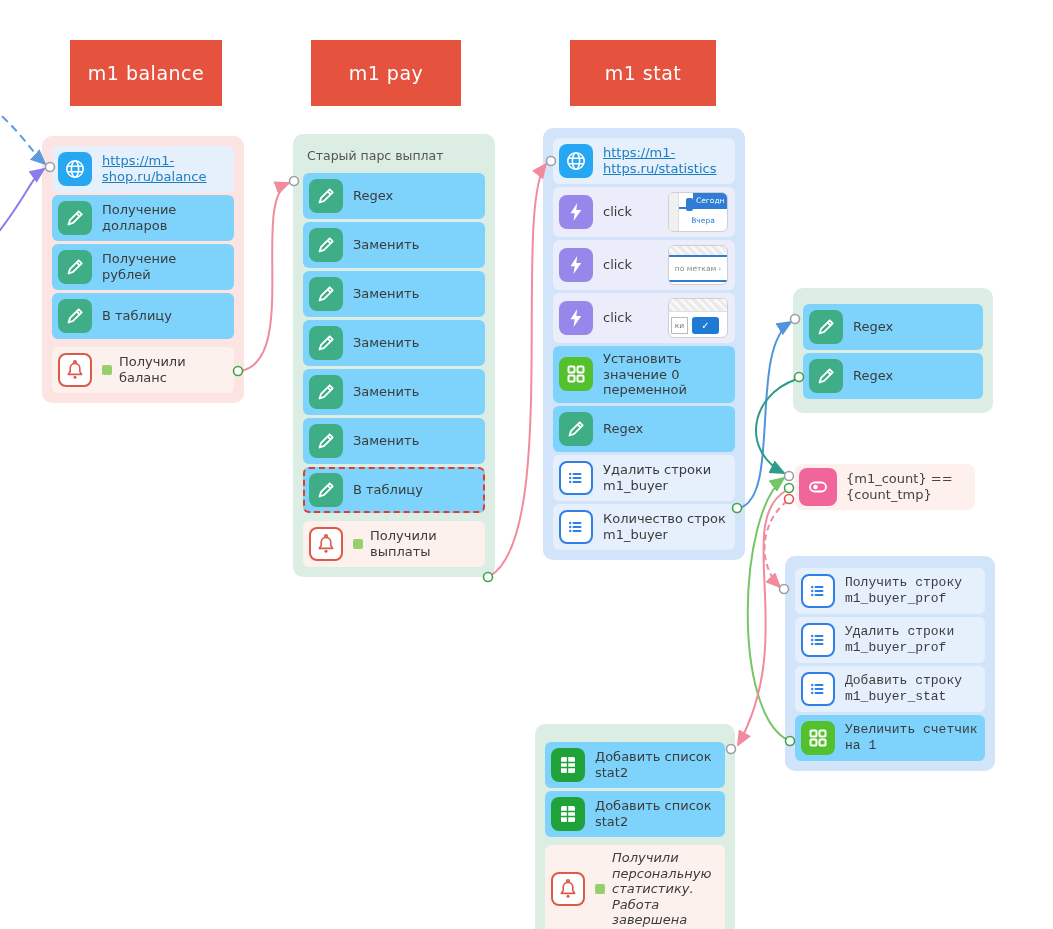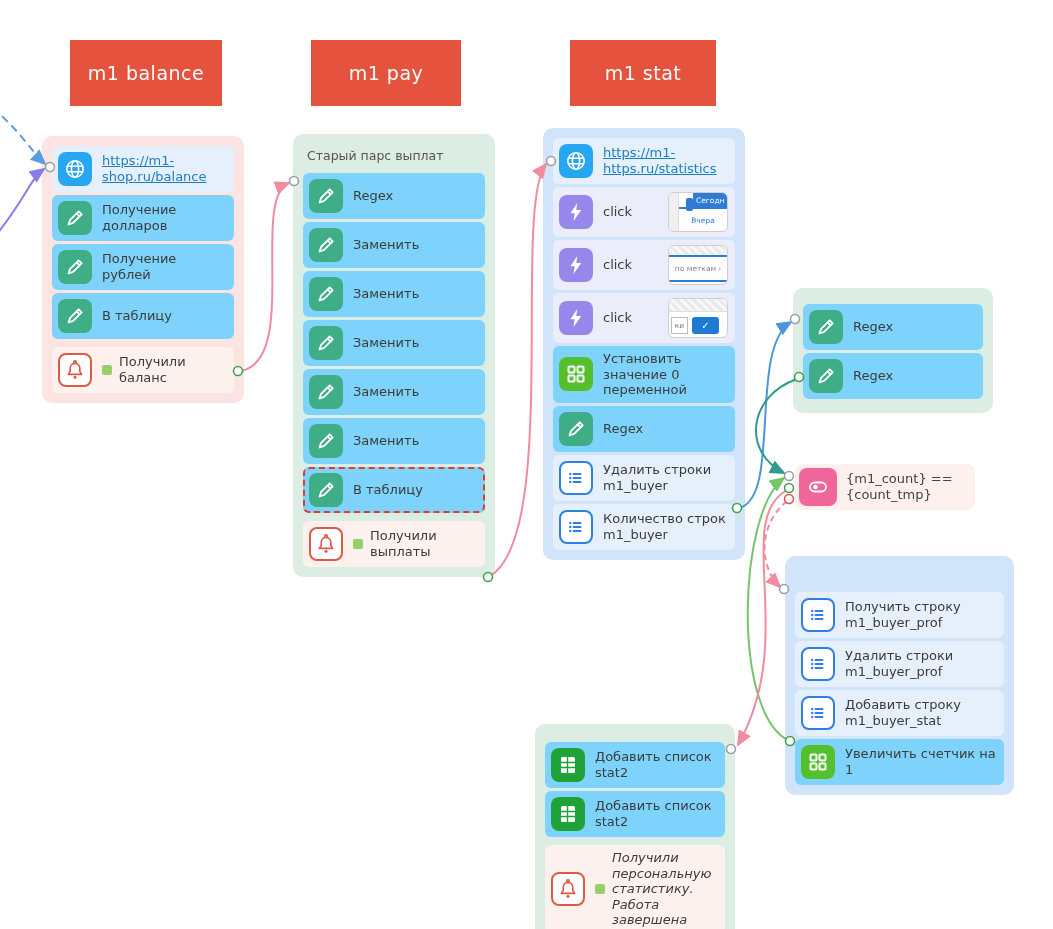--- a/index.html
+++ b/index.html
@@ -13,21 +13,21 @@
   #gh3{left:570px;top:40px;width:146px;height:66px;}
   
   .panel{position:absolute;border-radius:10px;padding:10px;box-sizing:border-box;}
   .p-pink{background:#fbe4e1;}
   .p-green{background:#dcede3;}
   .p-blue{background:#d2e4f9;}
   #panel-balance{left:42px;top:136px;width:202px;}
   #panel-pay{left:293px;top:134px;width:202px;}
   #panel-stat{left:543px;top:128px;width:202px;}
   #panel-regex{left:793px;top:288px;width:200px;padding-top:16px;padding-bottom:14px;}
-  #panel-rows{left:785px;top:556px;width:229px;padding-top:36px;}
+  #panel-rows{left:785px;top:556px;width:210px;padding-top:12px;font-family:Liberation Mono, monospace;}
   #panel-final{left:535px;top:724px;width:200px;padding-top:18px;}
   .ptitle{font-size:12.5px;color:#555;margin:4px 2px 10px 4px;}
   
   .row{display:flex;align-items:center;border-radius:6px;padding:5px 7px 5px 6px;margin-bottom:3px;
        min-height:46px;box-sizing:border-box;}
   .row:last-child{margin-bottom:0;}
   .rb{background:#e6f0fd;} .rg{background:#7dd3fc;} .rl{background:#ebedfa;} .rp{background:#fdf1ee;margin-top:8px;}
   .dashed{border:2px dashed #e23b2e;padding:3px 5px 3px 4px;}
   .ic{width:34px;height:34px;border-radius:8px;flex-shrink:0;display:flex;align-items:center;
       justify-content:center;margin-right:10px;box-sizing:border-box;}

